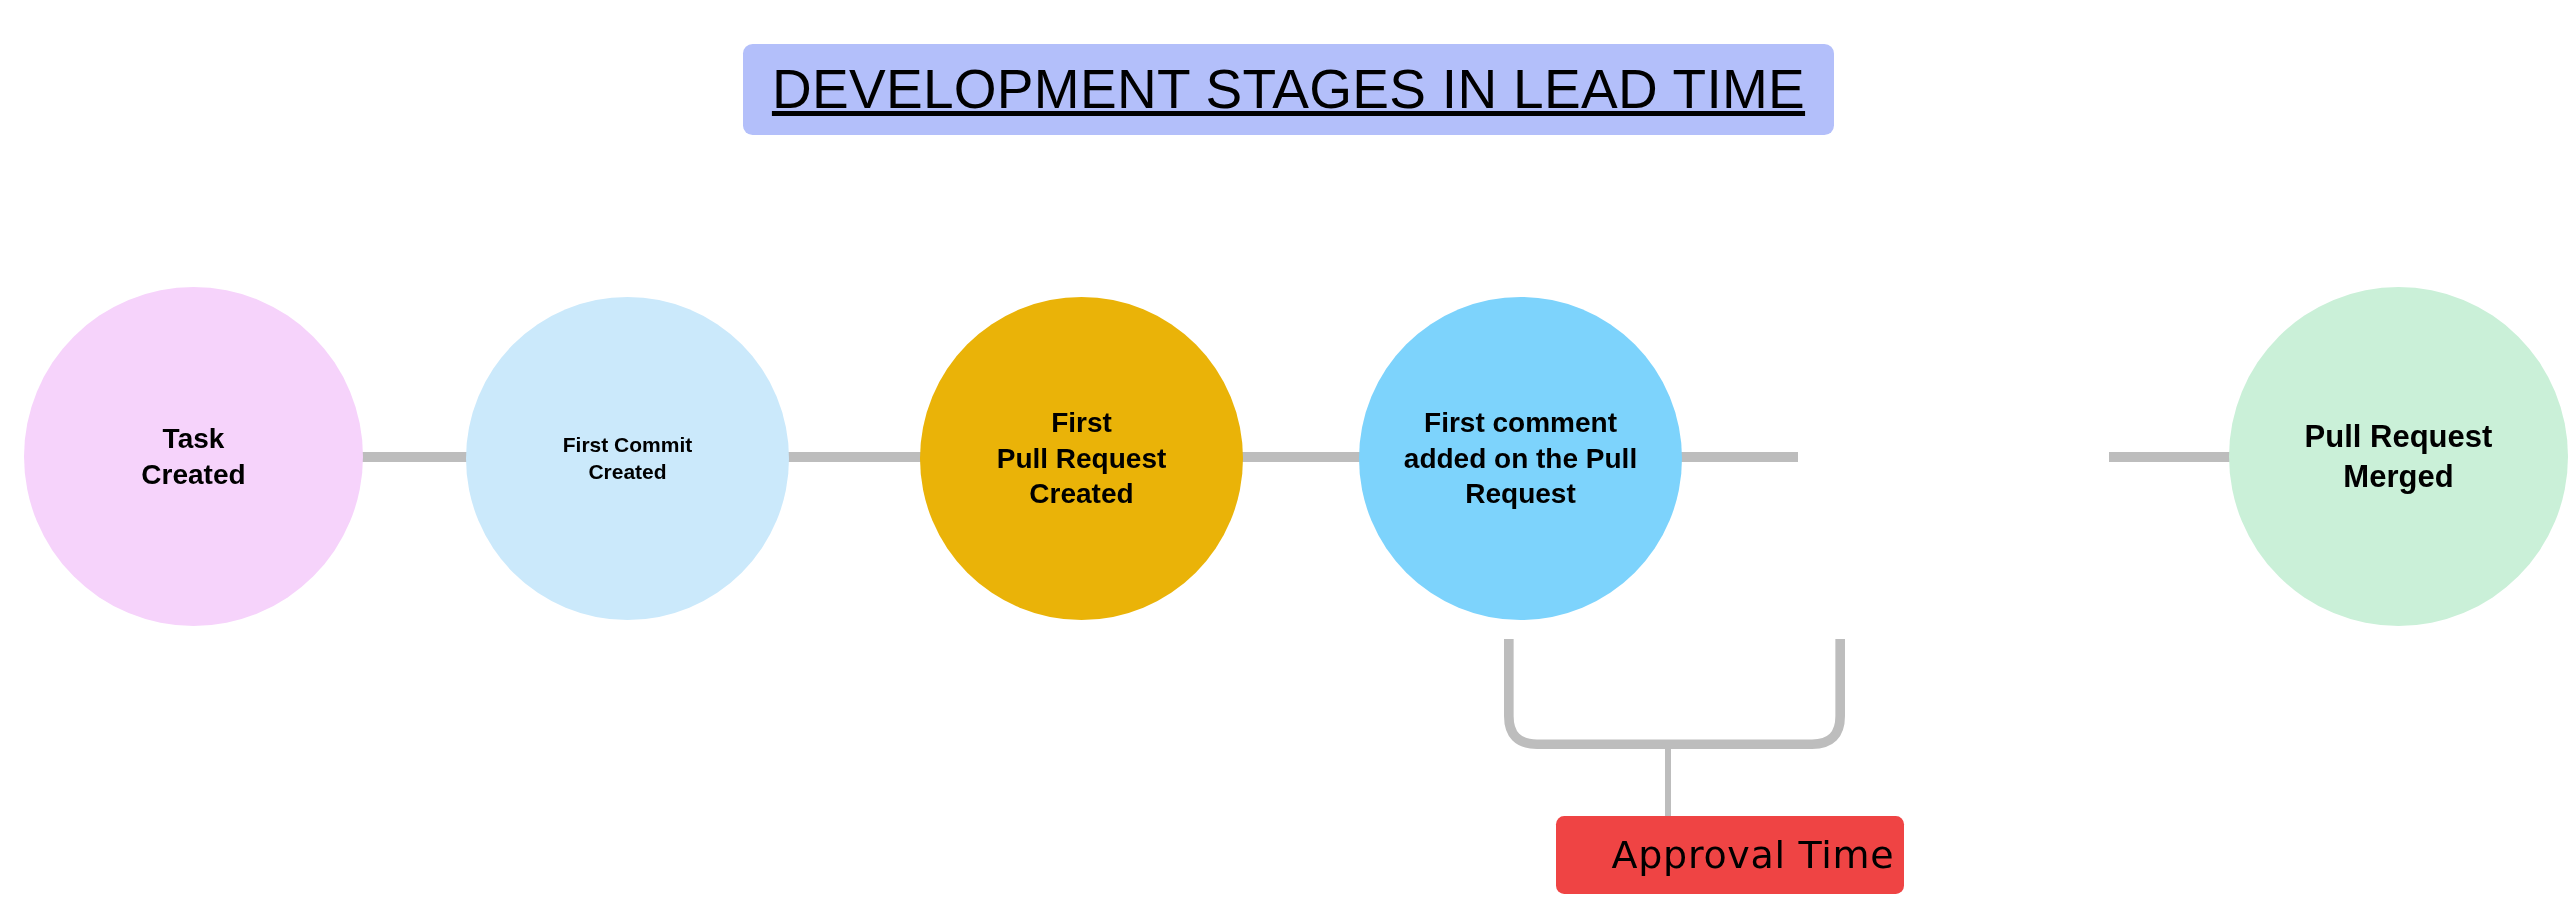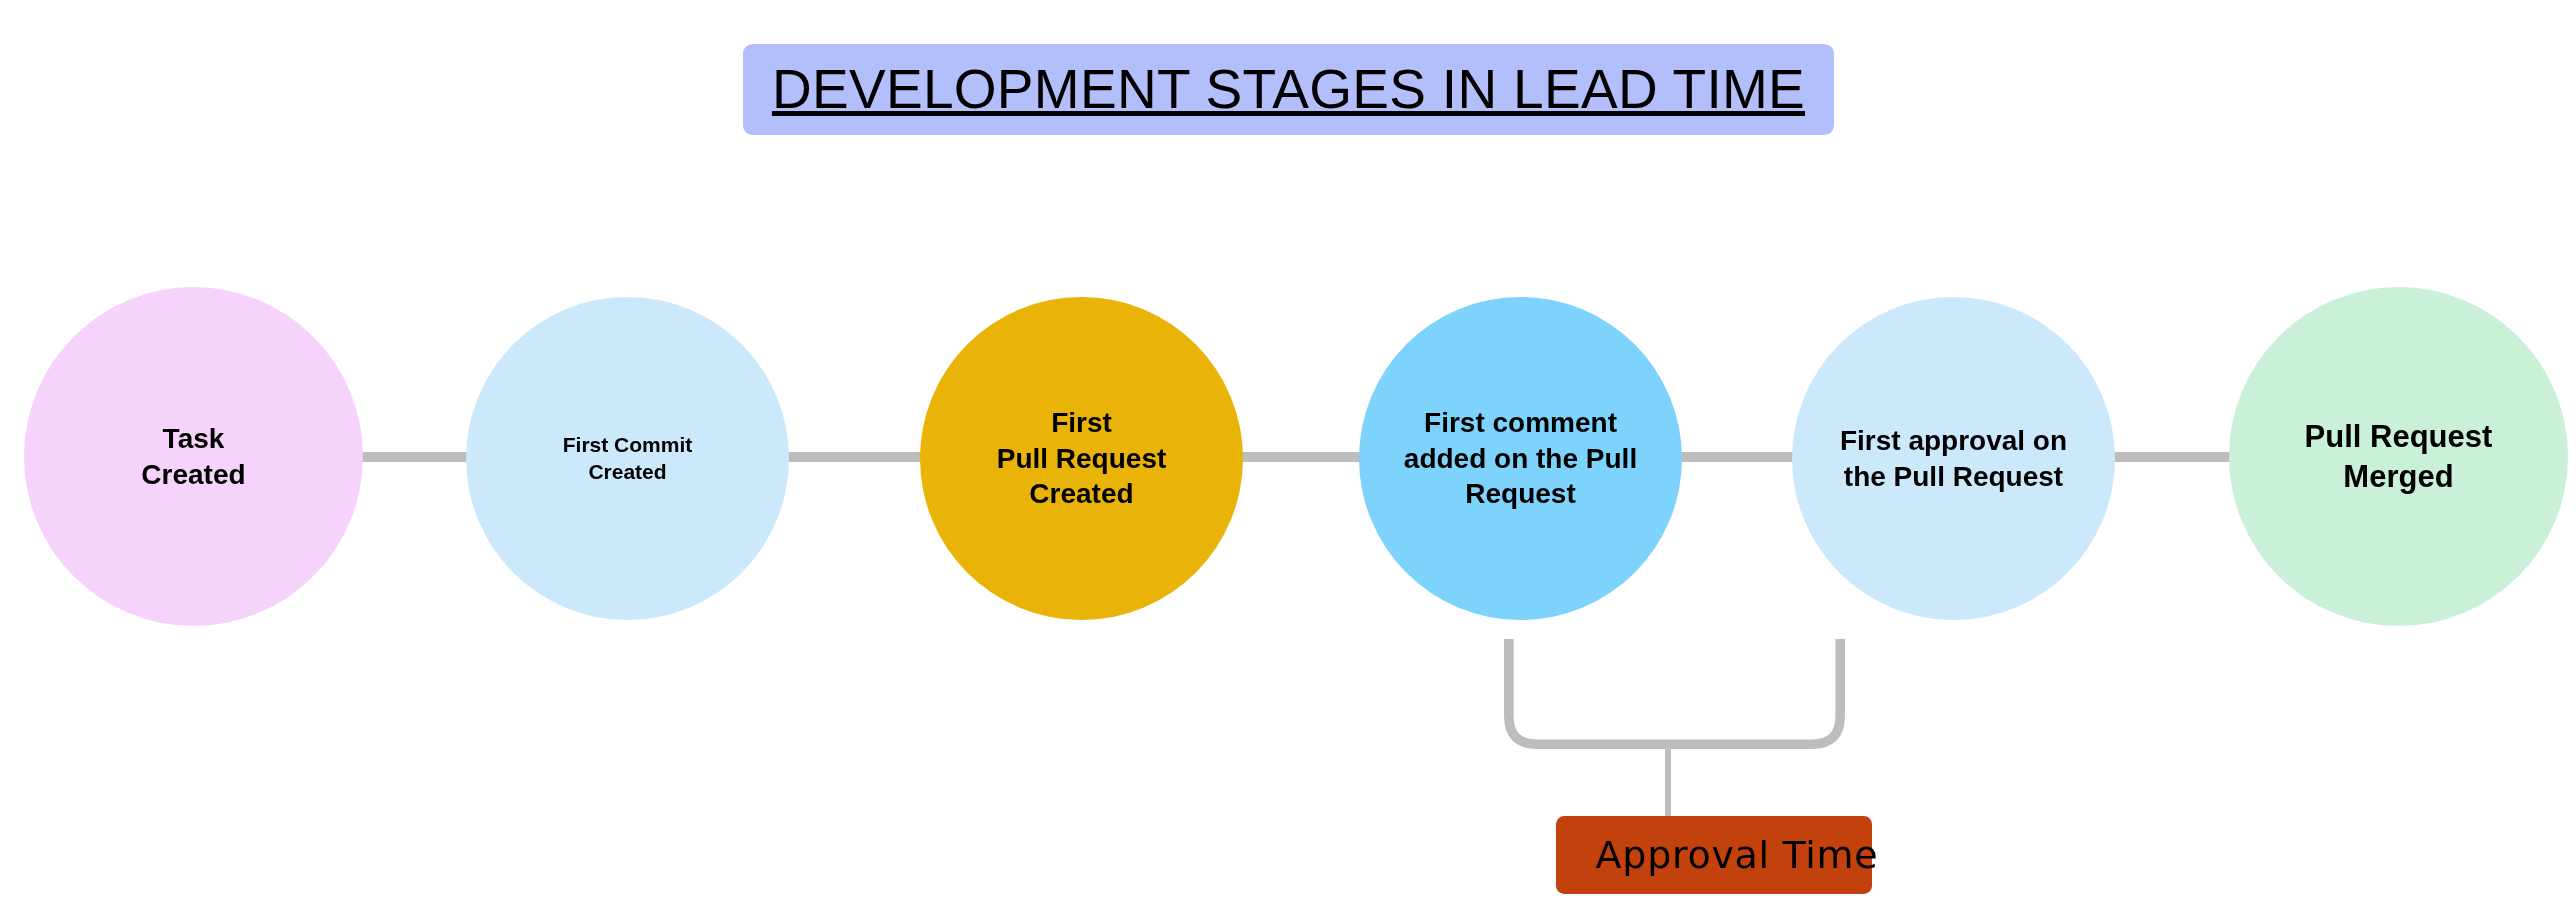--- a/index.html
+++ b/index.html
@@ -84,23 +84,23 @@
   .stub {
     position: absolute;
     width: 6.2px;
     background: #bdbdbd;
   }
 
   .tag-box {
     position: absolute;
     left: 1556px;
     top: 816px;
-    width: 316px;
+    width: 348px;
     height: 78px;
-    background: #c2410c;
+    background: #ef4444;
     border-radius: 8.2px;
     display: flex;
     align-items: center;
     justify-content: center;
     box-sizing: border-box;
     padding-left: 46px;
   }
   .tag-text {
     font-family: "DejaVu Sans", sans-serif;
     font-size: 38px;
@@ -141,24 +141,20 @@
 Pull Request
 Created</span>
   </div>
 
   <div class="node" style="left:1359px; top:297px; width:323px; height:323px; background:#7dd3fc;">
     <span class="node-label" style="font-size:28px;">First comment
 added on the Pull
 Request</span>
   </div>
 
-  <div class="node" style="left:1792px; top:297px; width:323px; height:323px; background:#cbe9fb;">
-    <span class="node-label" style="font-size:28px;">First approval on
-the Pull Request</span>
-  </div>
 
   <div class="node" style="left:2229px; top:287px; width:339px; height:339px; background:#caf0d8;">
     <span class="node-label" style="font-size:31px;">Pull Request
 Merged</span>
   </div>
 
   <div class="bracket">
     <svg width="341" height="110" viewBox="0 0 496 160" xmlns="http://www.w3.org/2000/svg">
       <path d="M 7 0 L 7 112 Q 7 153 48 153 L 448 153 Q 489 153 489 112 L 489 0" fill="none" stroke="#bdbdbd" stroke-width="14" stroke-linecap="butt"></path>
     </svg>

